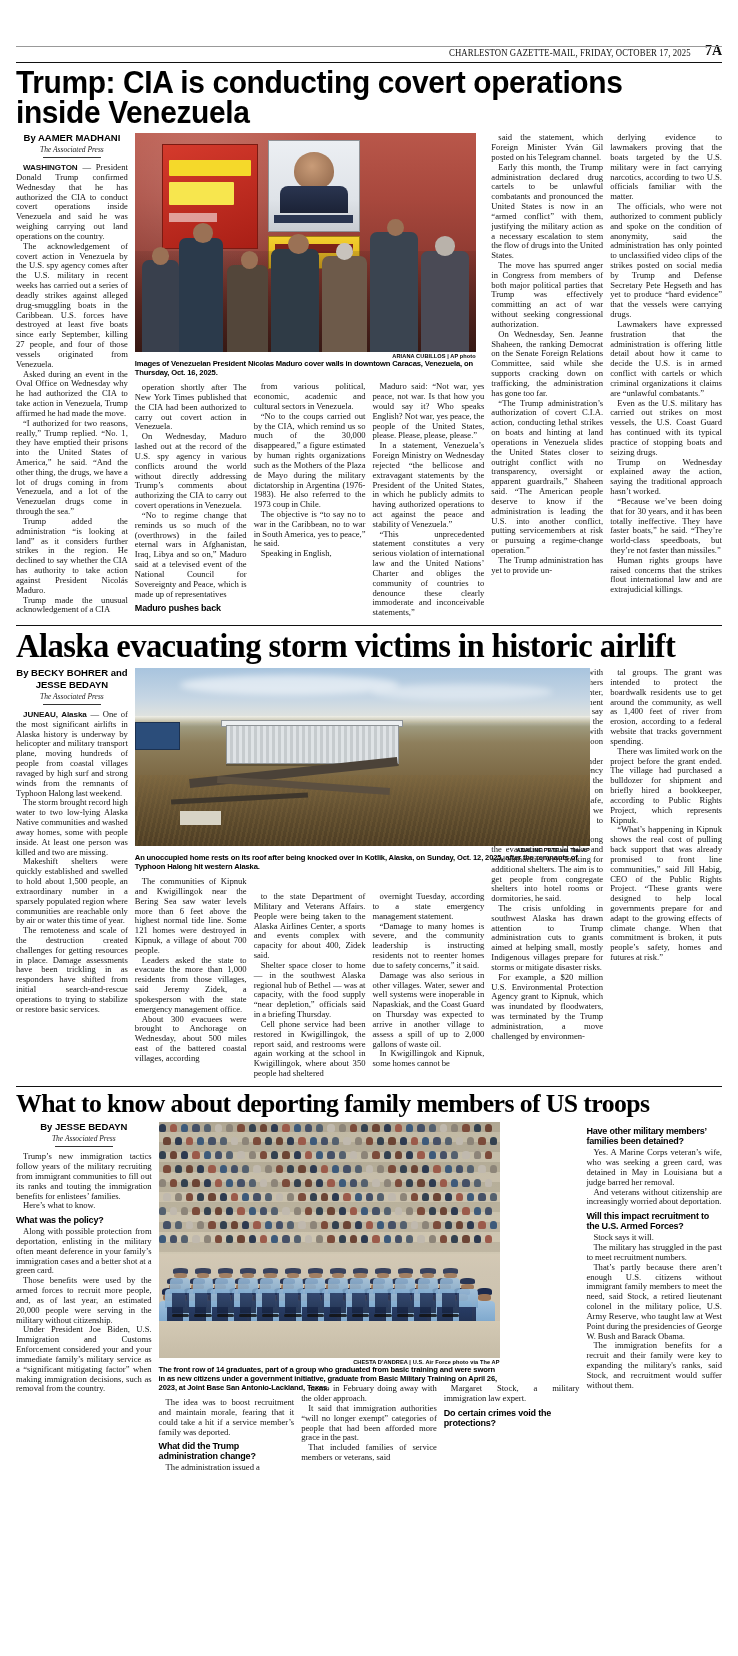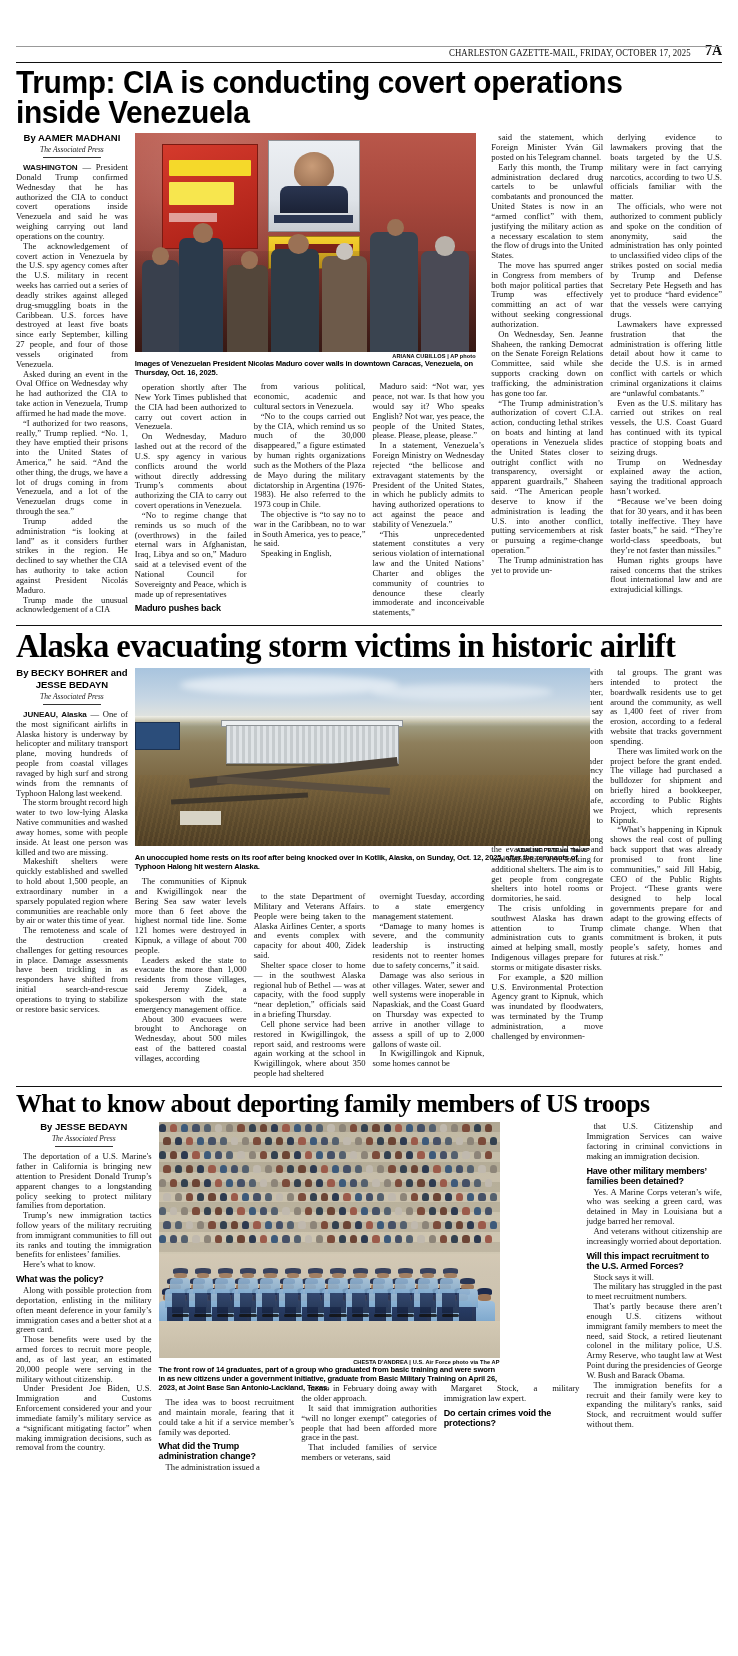--- a/index.html
+++ b/index.html
@@ -416,21 +416,21 @@
             <p class="bt">“The Trump administration’s authorization of covert C.I.A. action, conducting lethal strikes on boats and hinting at land operations in Venezuela slides the United States closer to outright conflict with no transparency, oversight or apparent guardrails,” Shaheen said. “The American people deserve to know if the administration is leading the U.S. into another conflict, putting servicemembers at risk or pursuing a regime-change operation.”</p>
             <p class="bt">The Trump administration has yet to provide un-</p>
           </div>
       </div>
 
       <div class="col">
         <div>
             <p class="bt">derlying evidence to lawmakers proving that the boats targeted by the U.S. military were in fact carrying narcotics, according to two U.S. officials familiar with the matter.</p>
             <p class="bt">The officials, who were not authorized to comment publicly and spoke on the condition of anonymity, said the administration has only pointed to unclassified video clips of the strikes posted on social media by Trump and Defense Secretary Pete Hegseth and has yet to produce “hard evidence” that the vessels were carrying drugs.</p>
             <p class="bt">Lawmakers have expressed frustration that the administration is offering little detail about how it came to decide the U.S. is in armed conflict with cartels or which criminal organizations it claims are “unlawful combatants.”</p>
-            <p class="bt">Even as the U.S. military has carried out strikes on real vessels, the U.S. Coast Guard has continued with its typical practice of stopping boats and seizing drugs.</p>
+            <p class="bt">Even as the U.S. military has carried out strikes on most vessels, the U.S. Coast Guard has continued with its typical practice of stopping boats and seizing drugs.</p>
             <p class="bt">Trump on Wednesday explained away the action, saying the traditional approach hasn’t worked.</p>
             <p class="bt">“Because we’ve been doing that for 30 years, and it has been totally ineffective. They have faster boats,” he said. “They’re world-class speedboats, but they’re not faster than missiles.”</p>
             <p class="bt">Human rights groups have raised concerns that the strikes flout international law and are extrajudicial killings.</p>
           </div>
       </div>
     </div>
   </div>
 
   <div class="section-rule"></div>
 
@@ -519,21 +519,20 @@
   <div class="article" style="margin-top:4px;">
     <h1 class="headline h-serif" style="font-size:26px;">What to know about deporting family members of US troops</h1>
 
     <div class="col-grid">
 
       <div class="col">
         <div class="byline">By JESSE BEDAYN</div>
         <div class="byline-source">The Associated Press</div>
         <div class="byline-rule"></div>
         <div>
-            <p class="bt">The deportation of a U.S. Marine's father in California is bringing new attention to President Donald Trump’s apparent changes to a longstanding policy seeking to protect military families from deportation.</p>
             <p class="bt">Trump’s new immigration tactics follow years of the military recruiting from immigrant communities to fill out its ranks and touting the immigration benefits for enlistees’ families.</p>
             <p class="bt">Here’s what to know.</p>
           </div>
         <h3 class="subhead">What was the policy?</h3>
         <div>
             <p class="bt">Along with possible protection from deportation, enlisting in the military often meant deference in your family’s immigration cases and a better shot at a green card.</p>
             <p class="bt">Those benefits were used by the armed forces to recruit more people, and, as of last year, an estimated 20,000 people were serving in the military without citizenship.</p>
             <p class="bt">Under President Joe Biden, U.S. Immigration and Customs Enforcement considered your and your immediate family’s military service as a “significant mitigating factor” when making immigration decisions, such as removal from the country.</p>
           </div>
       </div>
@@ -1133,23 +1132,20 @@
 
       <div class="col">
         <div style="height:262px;"></div>
         <div>
             <p class="bt">Margaret Stock, a military immigration law expert.</p>
           </div>
         <h3 class="subhead">Do certain crimes void the protections?</h3>
       </div>
 
       <div class="col">
-        <div>
-            <p class="bt">that U.S. Citizenship and Immigration Services can waive factoring in criminal convictions in making an immigration decision.</p>
-          </div>
         <h3 class="subhead">Have other military members’ families been detained?</h3>
         <div>
             <p class="bt">Yes. A Marine Corps veteran’s wife, who was seeking a green card, was detained in May in Louisiana but a judge barred her removal.</p>
             <p class="bt">And veterans without citizenship are increasingly worried about deportation.</p>
           </div>
         <h3 class="subhead">Will this impact recruitment to the U.S. Armed Forces?</h3>
         <div>
             <p class="bt">Stock says it will.</p>
             <p class="bt">The military has struggled in the past to meet recruitment numbers.</p>
             <p class="bt">That’s partly because there aren’t enough U.S. citizens without immigrant family members to meet the need, said Stock, a retired lieutenant colonel in the military police, U.S. Army Reserve, who taught law at West Point during the presidencies of George W. Bush and Barack Obama.</p>

